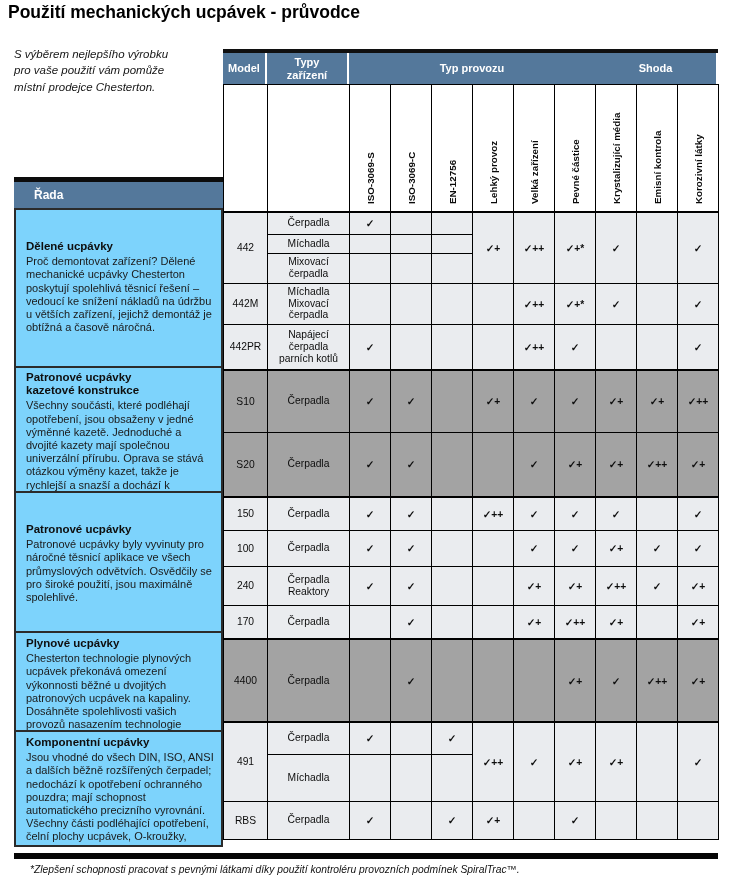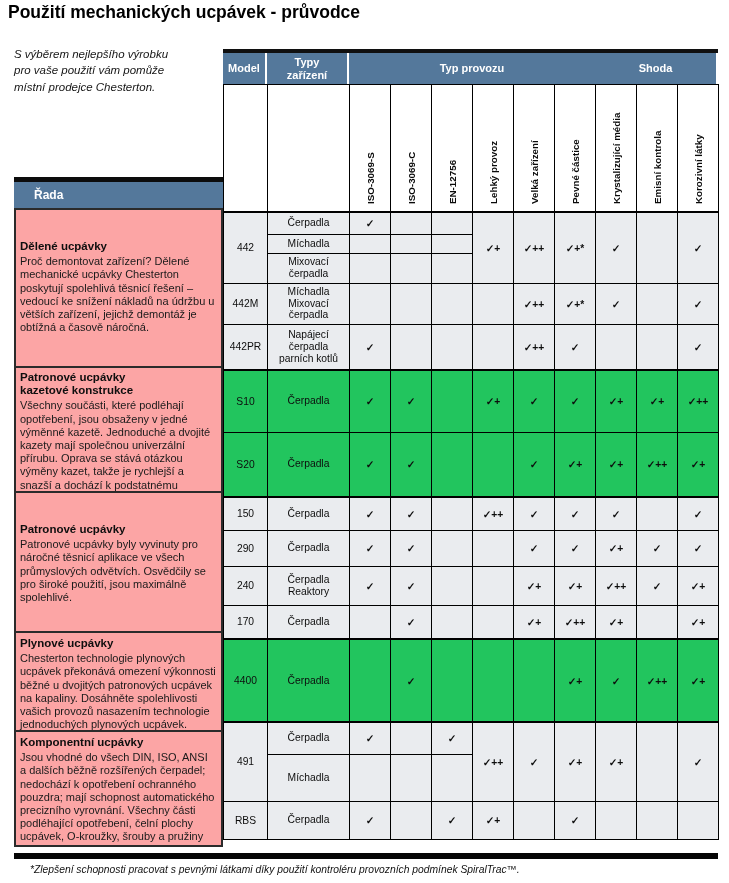--- a/index.html
+++ b/index.html
@@ -6,22 +6,22 @@
   .page{position:relative;width:729px;height:883px;background:#fff;
         font-family:"Liberation Sans",sans-serif;color:#000;overflow:hidden;}
   .page-title{position:absolute;left:8px;top:2px;font-size:17.5px;font-weight:bold;letter-spacing:0;}
   .intro{position:absolute;left:14px;top:46px;width:205px;font-style:italic;
          font-size:11.5px;line-height:1.42;color:#151515;white-space:pre-line;}
   
   .rada-strip{position:absolute;left:14px;top:177px;width:209px;height:5px;background:#0c0c0c;}
   .rada-bar{position:absolute;left:14px;top:182px;width:209px;height:26px;background:#54789b;
             color:#fff;font-weight:bold;font-size:12px;line-height:26px;padding-left:20px;box-sizing:border-box;}
   .left-sections{position:absolute;left:14px;top:208px;width:209px;}
-  .lsec{box-sizing:border-box;border:2px solid #2b2b2b;background:#fca5a5;
-        padding:4px 5px 0 4px;margin-top:-2px;overflow:hidden;}
+  .lsec{box-sizing:border-box;border:2px solid #2b2b2b;background:#7dd3fc;
+        padding:4px 5px 0 10px;margin-top:-2px;overflow:hidden;}
   .lsec:first-child{margin-top:0;}
   .lsec h3{margin:0 0 2px 0;font-size:11.5px;line-height:1.15;color:#0e0e0e;white-space:pre-line;}
   .lsec p{margin:0;font-size:11px;line-height:1.2;color:#1a1a1a;}
   
   .hdr-strip{position:absolute;left:223px;top:49px;width:495px;height:4px;background:#101010;}
   .hdr-bar{position:absolute;left:223px;top:53px;width:562px;height:31px;display:flex;background:#fff;}
   .hbox{background:#54789b;color:#fff;font-weight:bold;font-size:11px;display:flex;
         align-items:center;justify-content:center;text-align:center;line-height:1.1;box-sizing:border-box;}
   .hbox-model{width:42px;margin-right:2px;}
   .hbox-equip{width:80px;margin-right:2px;}
@@ -31,21 +31,21 @@
   table.grid{position:absolute;left:223px;top:84px;border-collapse:collapse;table-layout:fixed;}
   .grid th,.grid td{border:1px solid #000;padding:0;margin:0;}
   .grid th{background:#fff;height:126px;vertical-align:bottom;}
   .vlabel{writing-mode:vertical-rl;transform:rotate(180deg);width:100%;height:126px;
           display:flex;align-items:center;justify-content:flex-start;box-sizing:border-box;
           padding-top:7px;font-size:9.8px;font-weight:bold;white-space:nowrap;color:#0a0a0a;}
   .grid td{font-size:10.3px;text-align:center;vertical-align:middle;color:#0d0d0d;}
   .equip{white-space:pre-line;line-height:1.15;}
   .ck{font-size:12.5px;font-weight:600;}
   .bg-gray{background:#eaecef;}
-  .bg-blue{background:#22c55e;}
+  .bg-blue{background:#a3a3a3;}
   .sec-top{border-top:2px solid #000 !important;}
   .bottom-bar{position:absolute;left:14px;top:853px;width:704px;height:6px;background:#050505;}
   .footnote{position:absolute;left:30px;top:864px;font-style:italic;font-size:10.3px;color:#111;}
 </style>
 </head>
 <body>
 
 <div class="page">
 
   <div class="page-title">Použití mechanických ucpávek - průvodce</div>
@@ -227,21 +227,21 @@
           <td class="bg-gray ck sec-top">✓</td>
           <td class="bg-gray ck sec-top"></td>
           <td class="bg-gray ck sec-top">✓++</td>
           <td class="bg-gray ck sec-top">✓</td>
           <td class="bg-gray ck sec-top">✓</td>
           <td class="bg-gray ck sec-top">✓</td>
           <td class="bg-gray ck sec-top"></td>
           <td class="bg-gray ck sec-top">✓</td>
         </tr>
         <tr style="height: 36px;">
-          <td class="bg-gray model">290</td>
+          <td class="bg-gray model">100</td>
           <td class="bg-gray equip">Čerpadla</td>
           <td class="bg-gray ck">✓</td>
           <td class="bg-gray ck">✓</td>
           <td class="bg-gray ck"></td>
           <td class="bg-gray ck"></td>
           <td class="bg-gray ck">✓</td>
           <td class="bg-gray ck">✓</td>
           <td class="bg-gray ck">✓+</td>
           <td class="bg-gray ck">✓</td>
           <td class="bg-gray ck">✓</td>

